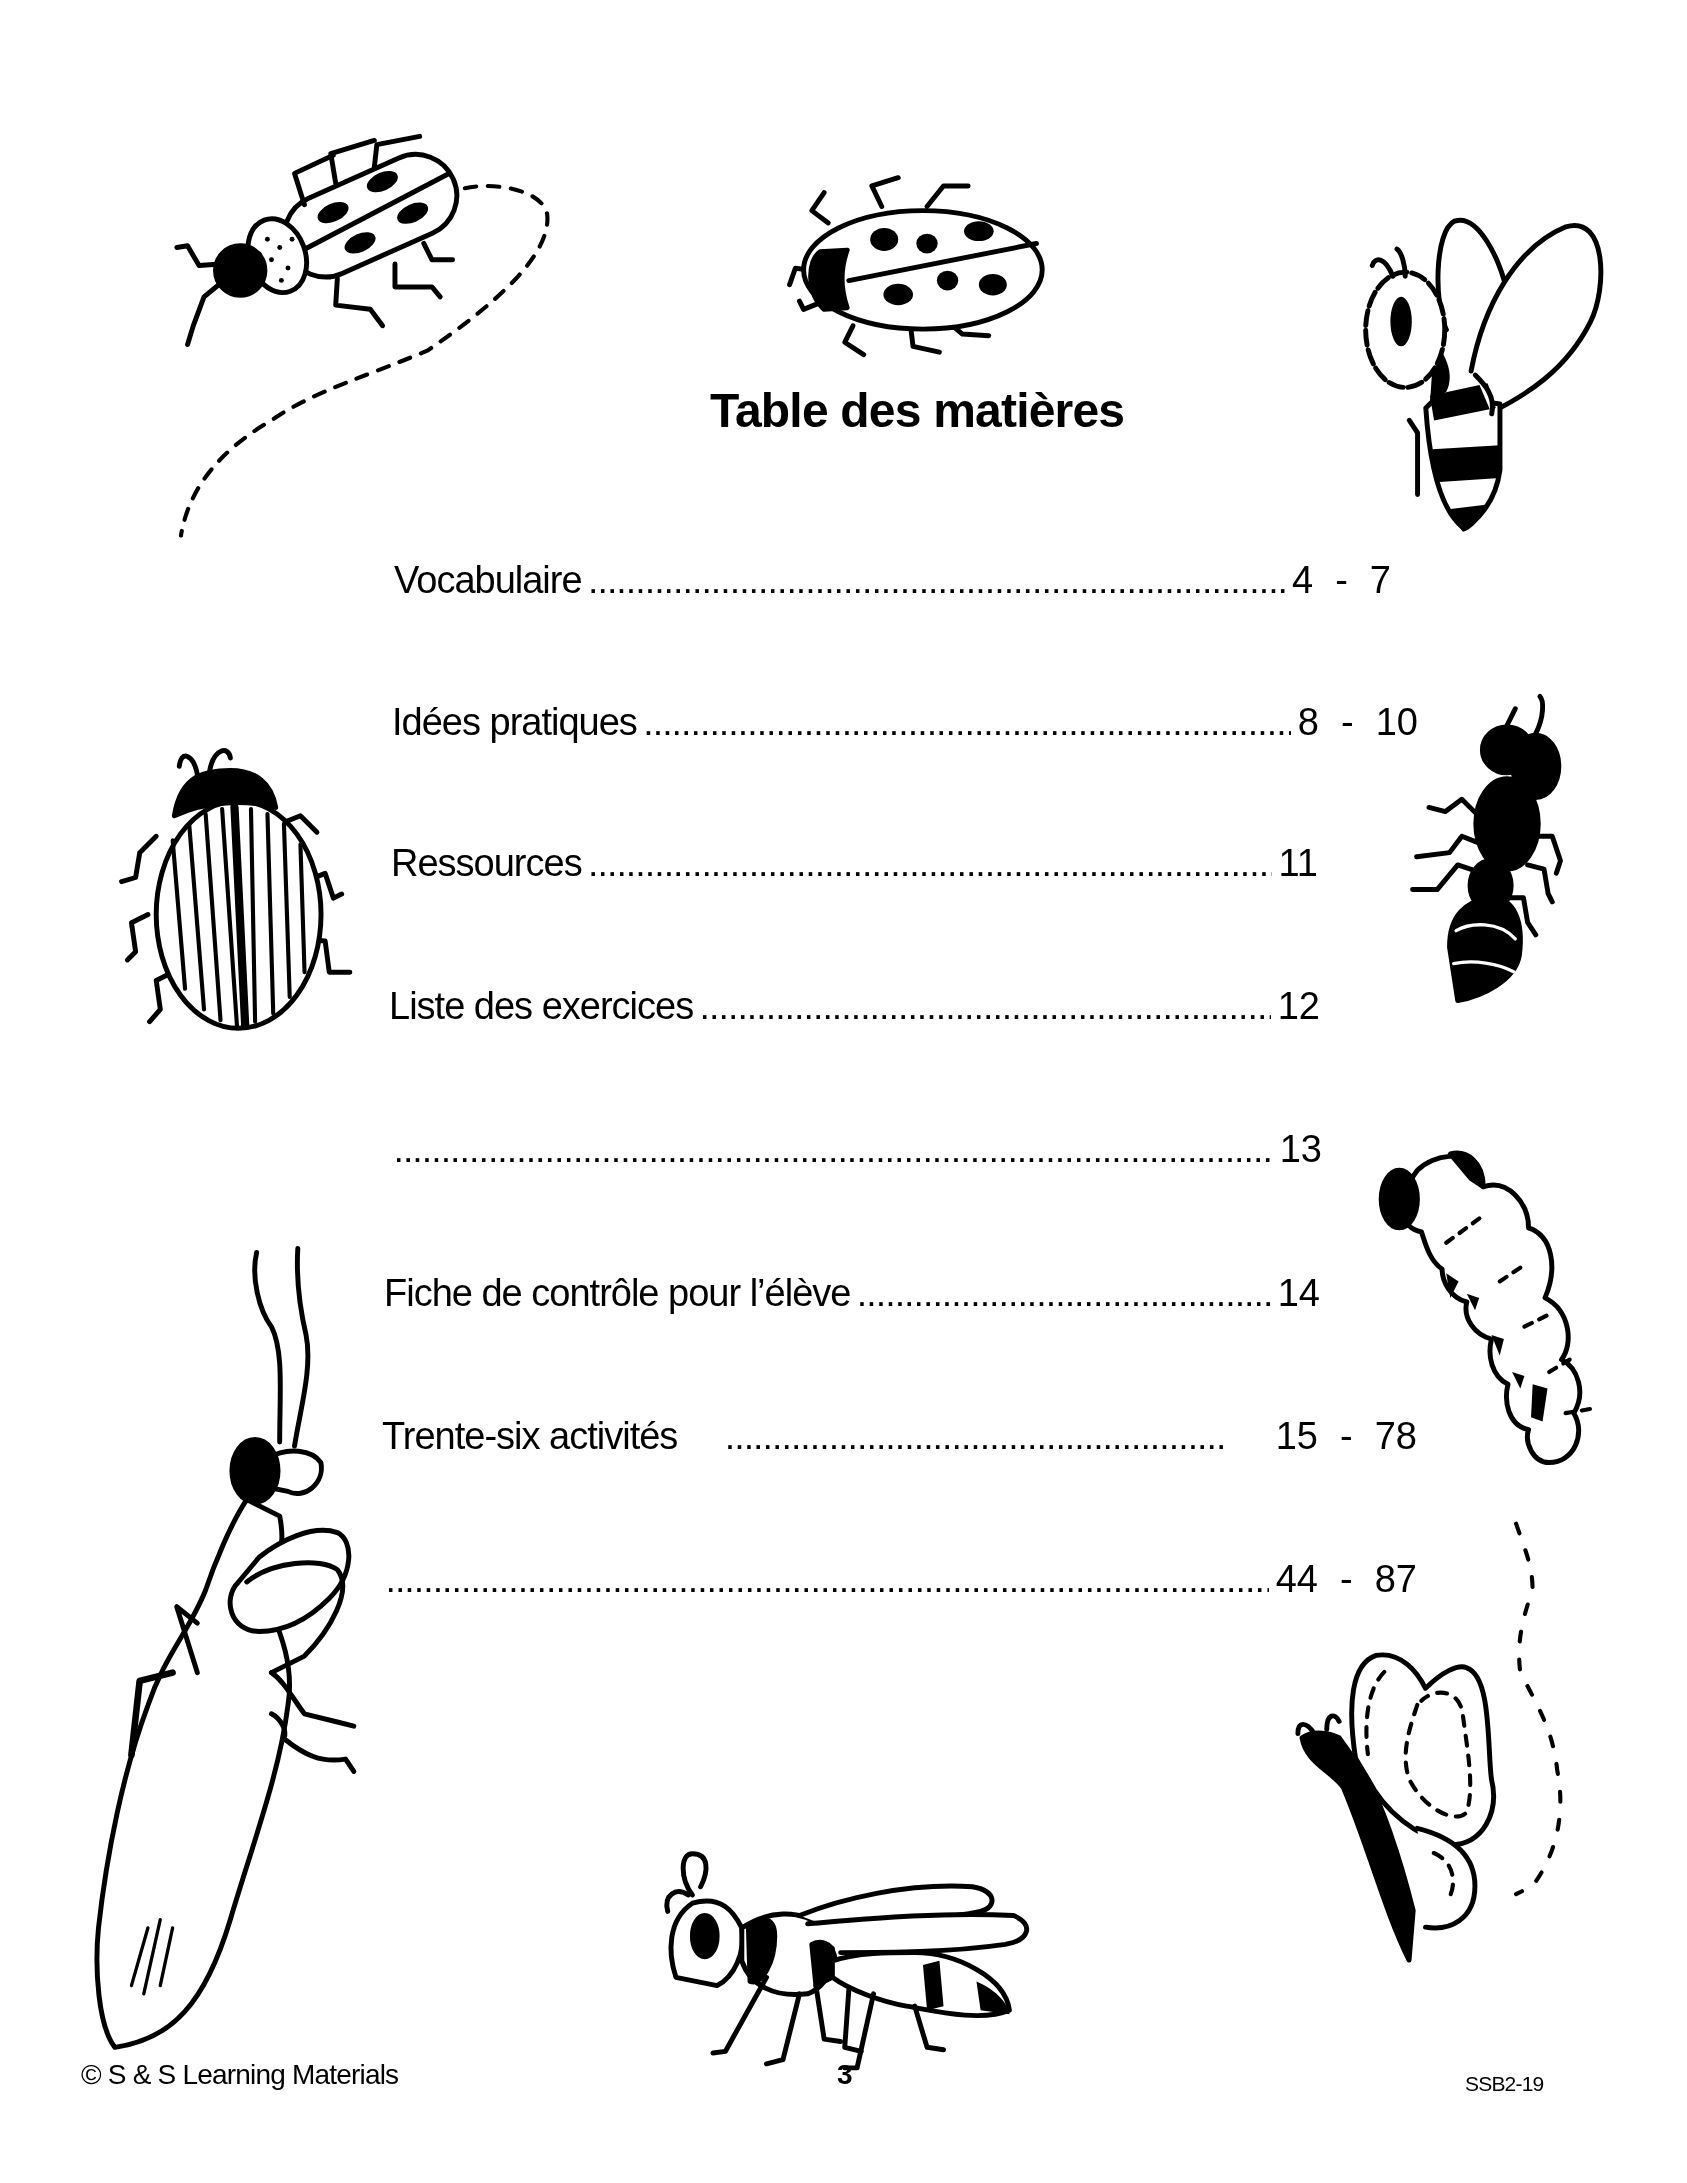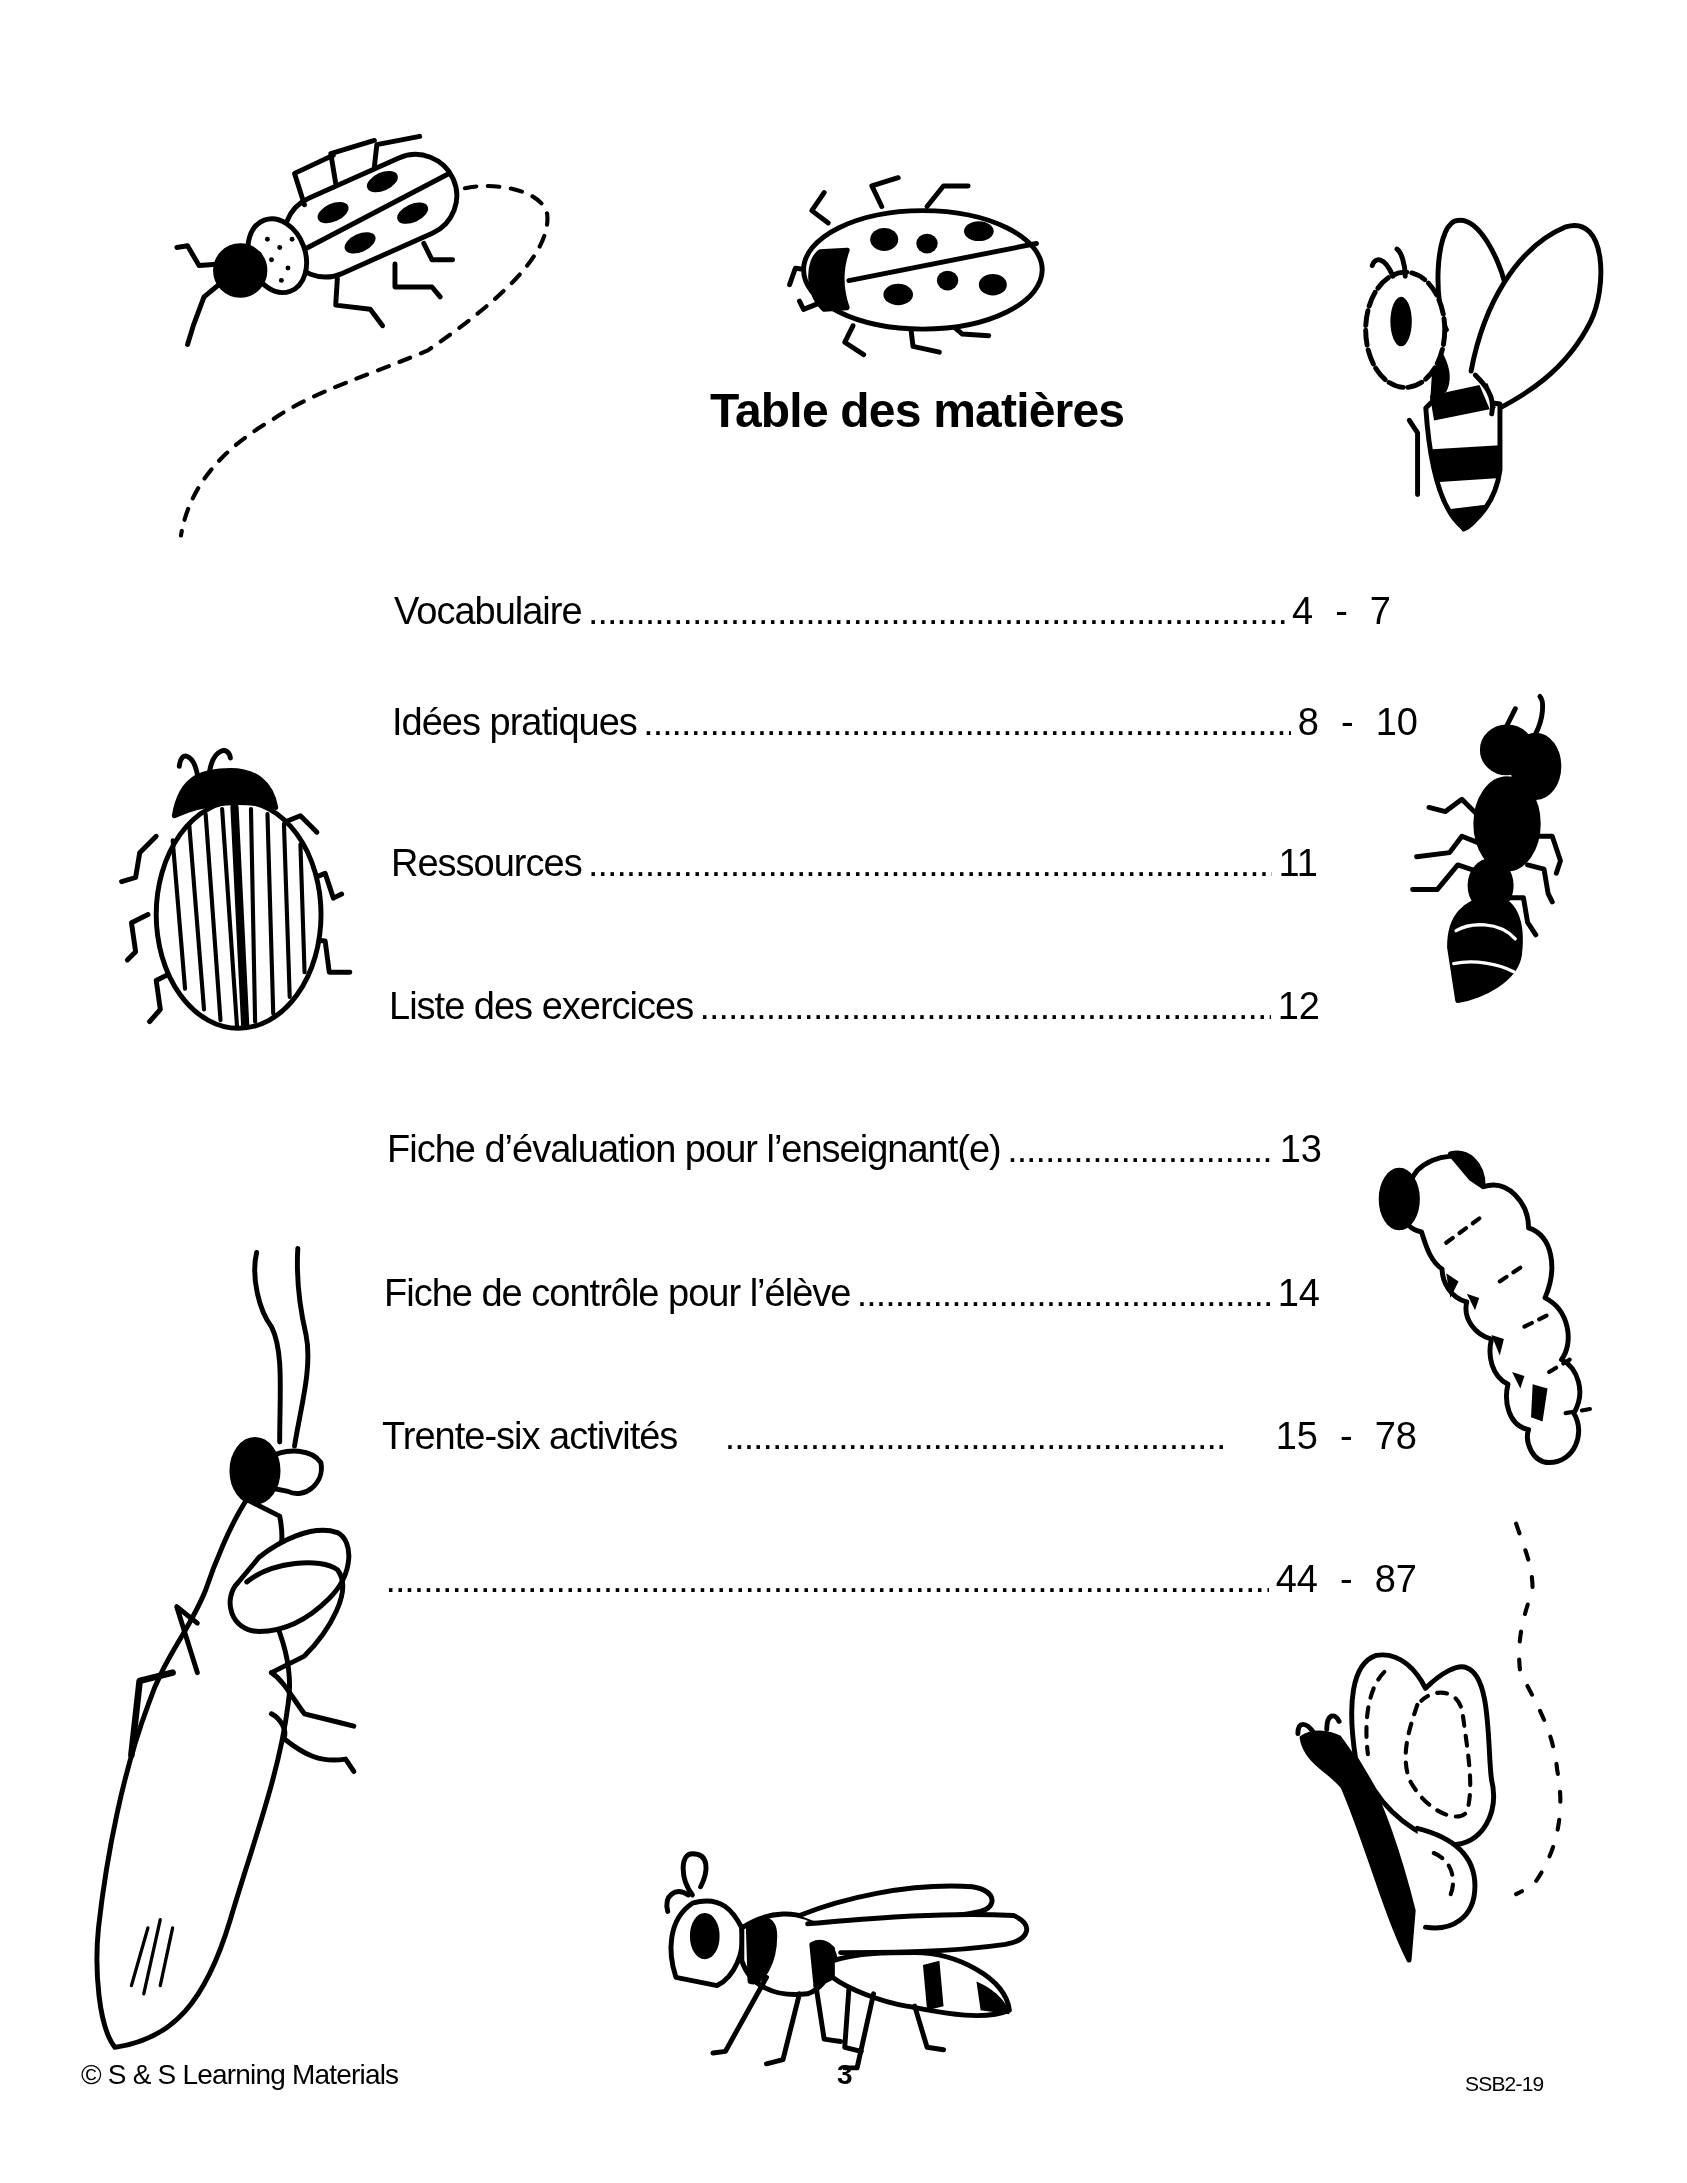--- a/index.html
+++ b/index.html
@@ -19,42 +19,41 @@
     .ill { position: absolute; }
     svg { display: block; overflow: visible; }
   </style>
 </head>
 <body>
 
 <div class="page">
 
   <div class="title">Table des matières</div>
 
-  <div class="toc-row" style="left:394px; top:592px; width:997px;text-align:center;">
+  <div class="toc-row" style="left:394px; top:561px; width:997px;text-align:center;">
     <span class="toc-label">Vocabulaire</span>
     <span class="toc-leader"></span>
     <span class="toc-page">4  - 7</span>
   </div>
   <div class="toc-row" style="left:392px; top:703px; width:1026px;">
     <span class="toc-label">Idées pratiques</span>
     <span class="toc-leader"></span>
     <span class="toc-page">8  - 10</span>
   </div>
   <div class="toc-row" style="left:391px; top:844px; width:927px;">
     <span class="toc-label">Ressources</span>
     <span class="toc-leader"></span>
     <span class="toc-page">11</span>
   </div>
   <div class="toc-row" style="left:389px; top:987px; width:931px;">
     <span class="toc-label">Liste des exercices</span>
     <span class="toc-leader"></span>
     <span class="toc-page">12</span>
   </div>
   <div class="toc-row" style="left:387px; top:1130px; width:935px;">
-    <span class="toc-label">Fiche d’évaluation pour l’enseignant(e)</span>
     <span class="toc-leader"></span>
     <span class="toc-page">13</span>
   </div>
   <div class="toc-row" style="left:384px; top:1274px; width:936px;">
     <span class="toc-label">Fiche de contrôle pour l’élève</span>
     <span class="toc-leader"></span>
     <span class="toc-page">14</span>
   </div>
   <div class="toc-row" style="left:382px; top:1417px; width:1035px;gap:41px;">
     <span class="toc-label">Trente-six activités</span>

